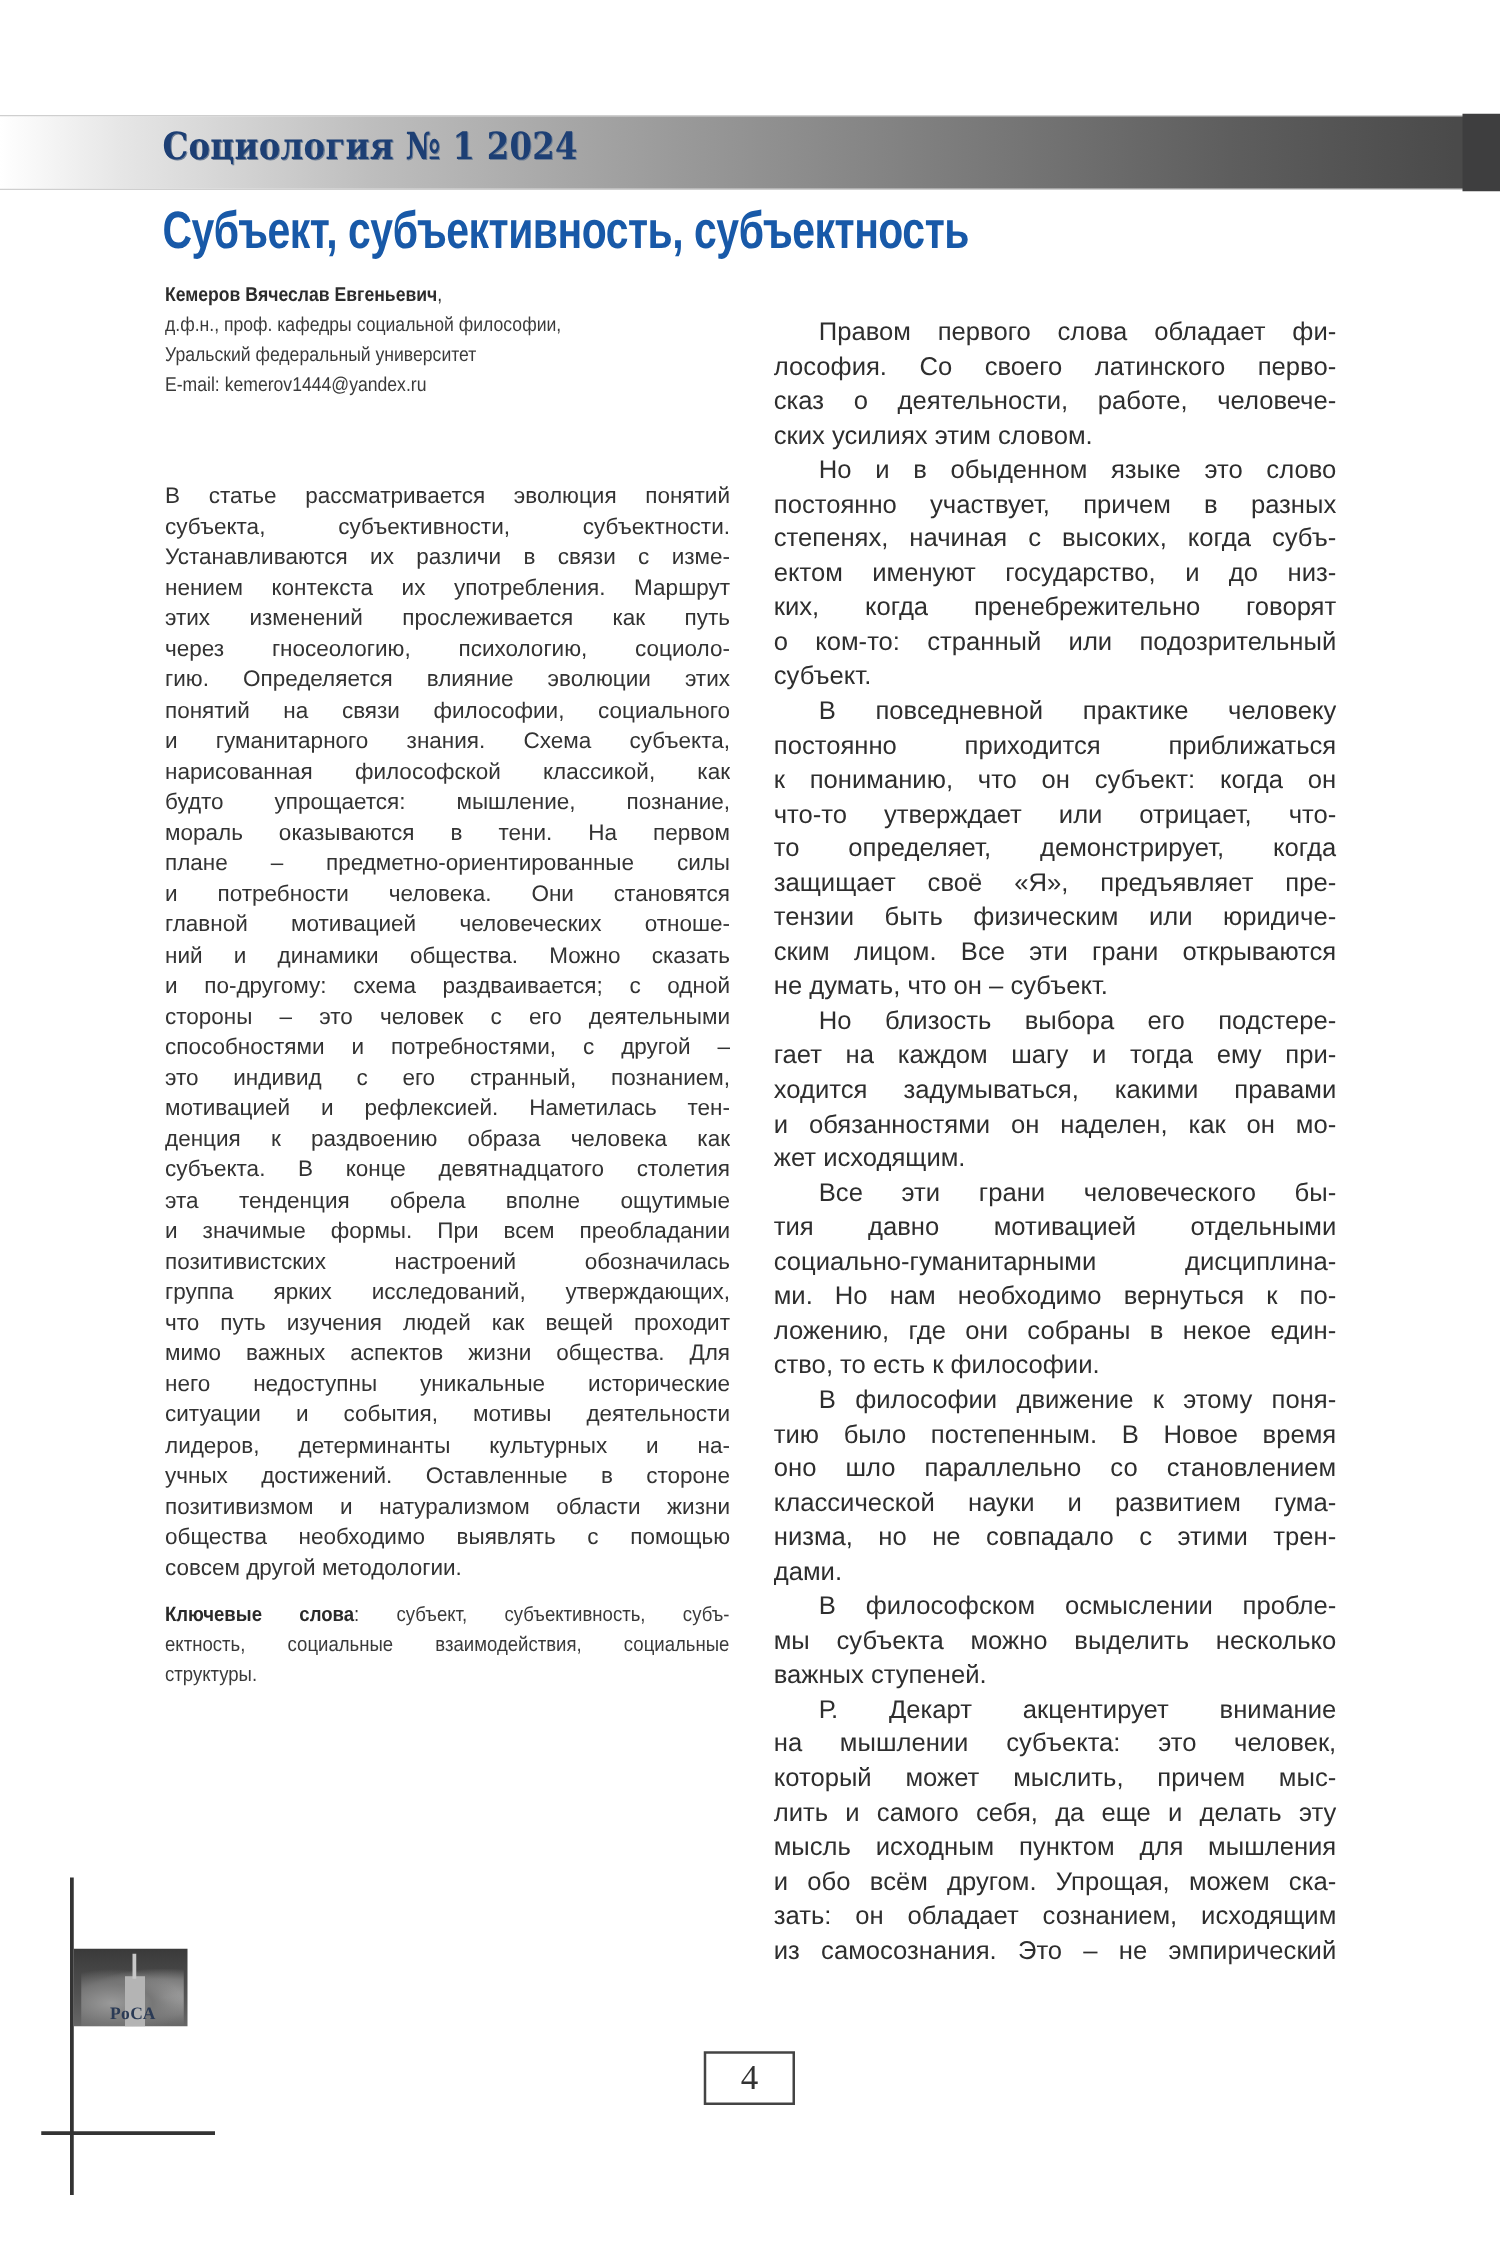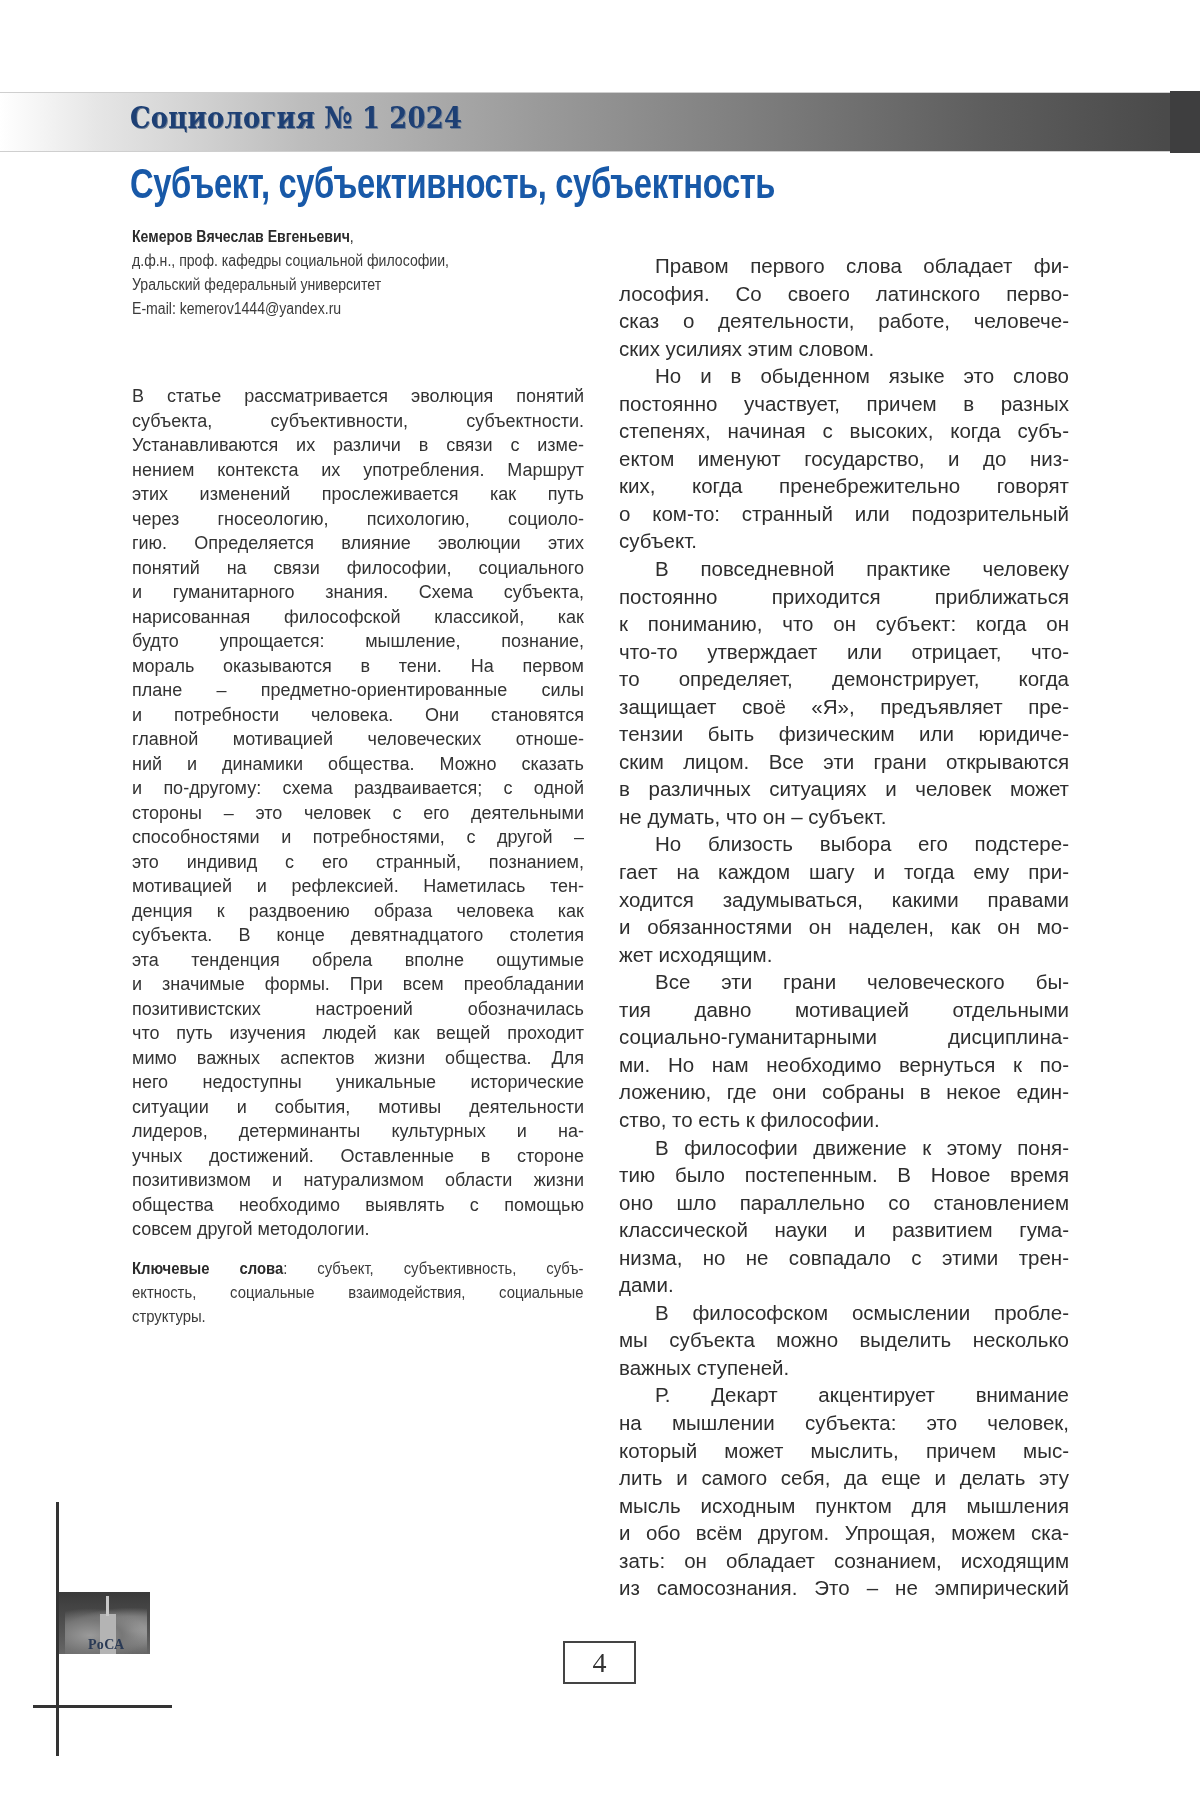--- a/index.html
+++ b/index.html
@@ -38,21 +38,21 @@
   .keywords .kw-label { font-weight: bold; color: #2a2a2a; }
 
   .right-col { position: absolute; left: 619px; top: 252px; width: 450px; font-size: 20.5px; line-height: 27.55px; color: #2e2e2e; }
   .right-col .line { display: block; text-align: justify; text-align-last: justify; height: 27.55px; white-space: nowrap; overflow: hidden; }
   .right-col .line.indent { padding-left: 36px; }
   .right-col .line.last { text-align-last: left; }
 
   .crop-v { position: absolute; left: 56px; top: 1502px; width: 3px; height: 254px; background: #333; }
   .crop-h { position: absolute; left: 33px; top: 1705px; width: 139px; height: 3px; background: #333; }
   .logo {
-    position: absolute; left: 59px; top: 1592px; width: 91px; height: 62px;
+    position: absolute; left: 59px; top: 1559px; width: 91px; height: 62px;
     background: linear-gradient(to bottom, #3a3a3a 0%, #4a4a4a 40%, #666 100%); overflow: hidden;
   }
   .logo .trees { position: absolute; left: 6px; top: 16px; width: 82px; height: 46px; background: radial-gradient(ellipse at 30% 60%, #9a9a9a 0%, #777 40%, transparent 70%), radial-gradient(ellipse at 80% 50%, #a5a5a5 0%, #7d7d7d 45%, transparent 72%); }
   .logo .spire { position: absolute; left: 47px; top: 4px; width: 3px; height: 20px; background: #c8c8c8; }
   .logo .tower { position: absolute; left: 41px; top: 22px; width: 16px; height: 40px; background: #b4b4b4; }
   .logo .logo-text { position: absolute; left: 29px; bottom: 1px; font-family: "Liberation Serif", serif; font-weight: bold; font-size: 14px; color: #2a3a55; letter-spacing: 0.5px; }
 
   .page-number-box {
     position: absolute; left: 563px; top: 1641px; width: 73px; height: 43px;
     border: 2px solid #444; box-sizing: border-box; text-align: center;
@@ -96,20 +96,21 @@
       <span class="line">и по-другому: схема раздваивается; с одной</span>
       <span class="line">стороны – это человек с его деятельными</span>
       <span class="line">способностями и потребностями, с другой –</span>
       <span class="line">это индивид с его странный, познанием,</span>
       <span class="line">мотивацией и рефлексией. Наметилась тен-</span>
       <span class="line">денция к раздвоению образа человека как</span>
       <span class="line">субъекта. В конце девятнадцатого столетия</span>
       <span class="line">эта тенденция обрела вполне ощутимые</span>
       <span class="line">и значимые формы. При всем преобладании</span>
       <span class="line">позитивистских настроений обозначилась</span>
+      <span class="line">группа ярких исследований, утверждающих,</span>
       <span class="line">что путь изучения людей как вещей проходит</span>
       <span class="line">мимо важных аспектов жизни общества. Для</span>
       <span class="line">него недоступны уникальные исторические</span>
       <span class="line">ситуации и события, мотивы деятельности</span>
       <span class="line">лидеров, детерминанты культурных и на-</span>
       <span class="line">учных достижений. Оставленные в стороне</span>
       <span class="line">позитивизмом и натурализмом области жизни</span>
       <span class="line">общества необходимо выявлять с помощью</span>
       <span class="line last">совсем другой методологии.</span>
     </div>
@@ -134,21 +135,20 @@
     <span class="line">о ком-то: странный или подозрительный</span>
     <span class="line last">субъект.</span>
     <span class="line indent">В повседневной практике человеку</span>
     <span class="line">постоянно приходится приближаться</span>
     <span class="line">к пониманию, что он субъект: когда он</span>
     <span class="line">что-то утверждает или отрицает, что-</span>
     <span class="line">то определяет, демонстрирует, когда</span>
     <span class="line">защищает своё «Я», предъявляет пре-</span>
     <span class="line">тензии быть физическим или юридиче-</span>
     <span class="line">ским лицом. Все эти грани открываются</span>
-    <span class="line">в различных ситуациях и человек может</span>
     <span class="line last">не думать, что он – субъект.</span>
     <span class="line indent">Но близость выбора его подстере-</span>
     <span class="line">гает на каждом шагу и тогда ему при-</span>
     <span class="line">ходится задумываться, какими правами</span>
     <span class="line">и обязанностями он наделен, как он мо-</span>
     <span class="line last">жет исходящим.</span>
     <span class="line indent">Все эти грани человеческого бы-</span>
     <span class="line">тия давно мотивацией отдельными</span>
     <span class="line">социально-гуманитарными дисциплина-</span>
     <span class="line">ми. Но нам необходимо вернуться к по-</span>

